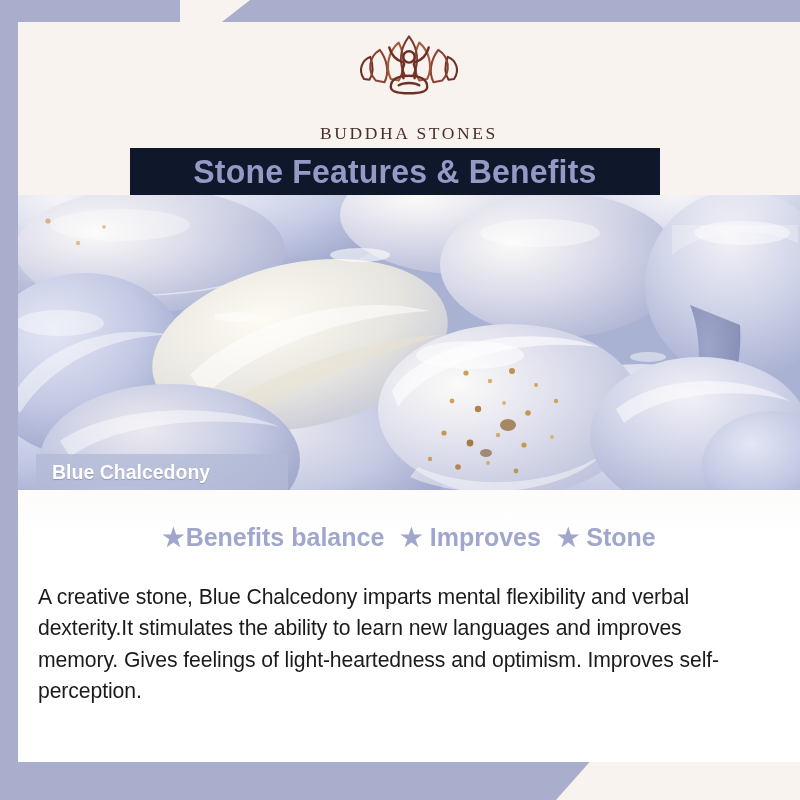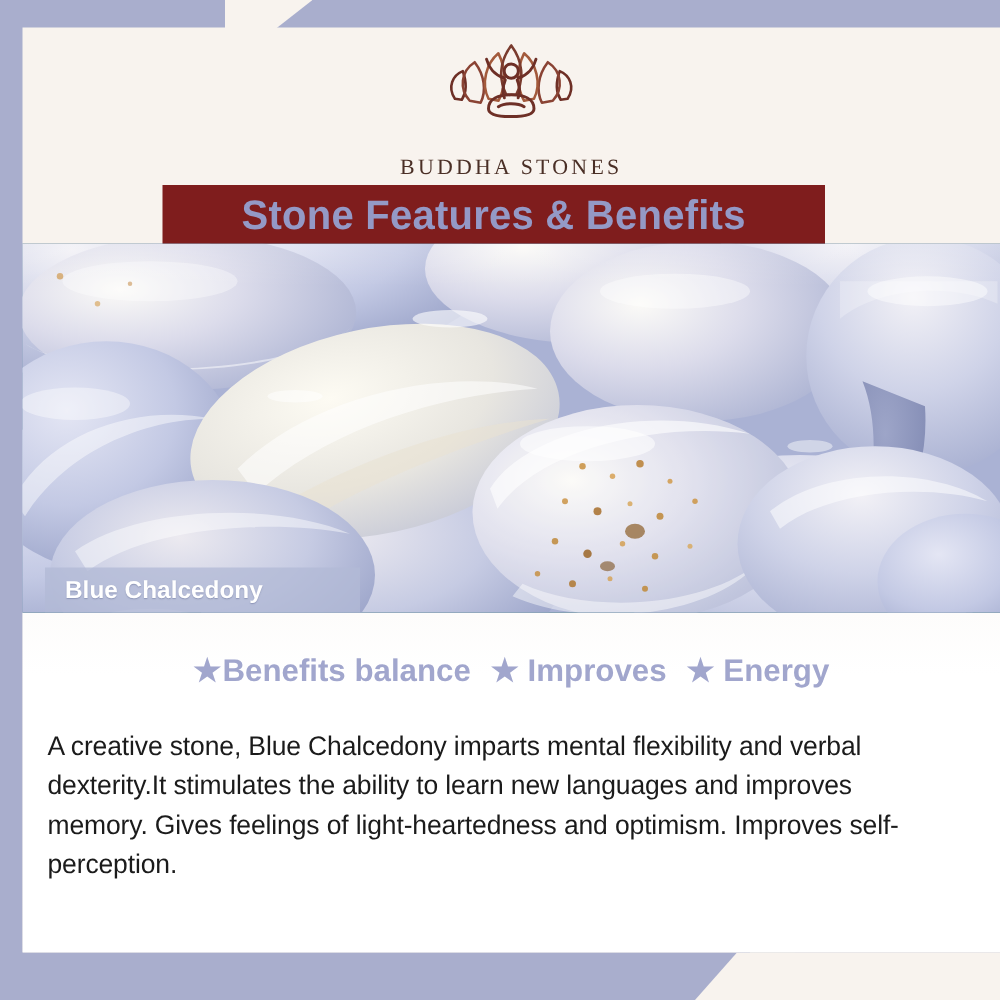--- a/index.html
+++ b/index.html
@@ -94,21 +94,21 @@
     white-space: nowrap;
   }
 
   
   #title-banner {
     position: absolute;
     left: 112px;
     top: 126px;
     width: 530px;
     height: 47px;
-    background: #7f1d1d;
+    background: #0f172a;
     display: flex;
     align-items: center;
     justify-content: center;
   }
   #title-text {
     font-size: 33px;
     font-weight: bold;
     color: #9499c6;
     letter-spacing: 0.2px;
     white-space: nowrap;
@@ -116,21 +116,21 @@
   }
 
   
   #photo {
     position: absolute;
     left: -18px;
     top: 173px;
     width: 800px;
     height: 295px;
     overflow: hidden;
-    background: #0c4a6e;
+    background: #ef4444;
   }
   #photo svg { display: block; width: 800px; height: 295px; }
 
   #photo-caption {
     position: absolute;
     left: 36px;
     bottom: 0;
     width: 252px;
     height: 36px;
     background: rgba(178,186,214,0.78);
@@ -372,21 +372,21 @@
       <span class="benefit">
         <span class="star">★</span>
         <span>Benefits balance</span>
       </span>
       <span class="benefit">
         <span class="star">★</span>
         <span>Improves</span>
       </span>
       <span class="benefit">
         <span class="star">★</span>
-        <span>Energy</span>
+        <span>Stone</span>
       </span>
     </div>
 
     <p id="body-copy">A creative stone, Blue Chalcedony imparts mental flexibility and verbal dexterity.It stimulates the ability to learn new languages and improves memory. Gives feelings of light-heartedness and optimism. Improves self-perception.</p>
 
   </div>
 
   <div id="bottom-right-fill"></div>
   <div id="bottom-bar-wedge"></div>
 

